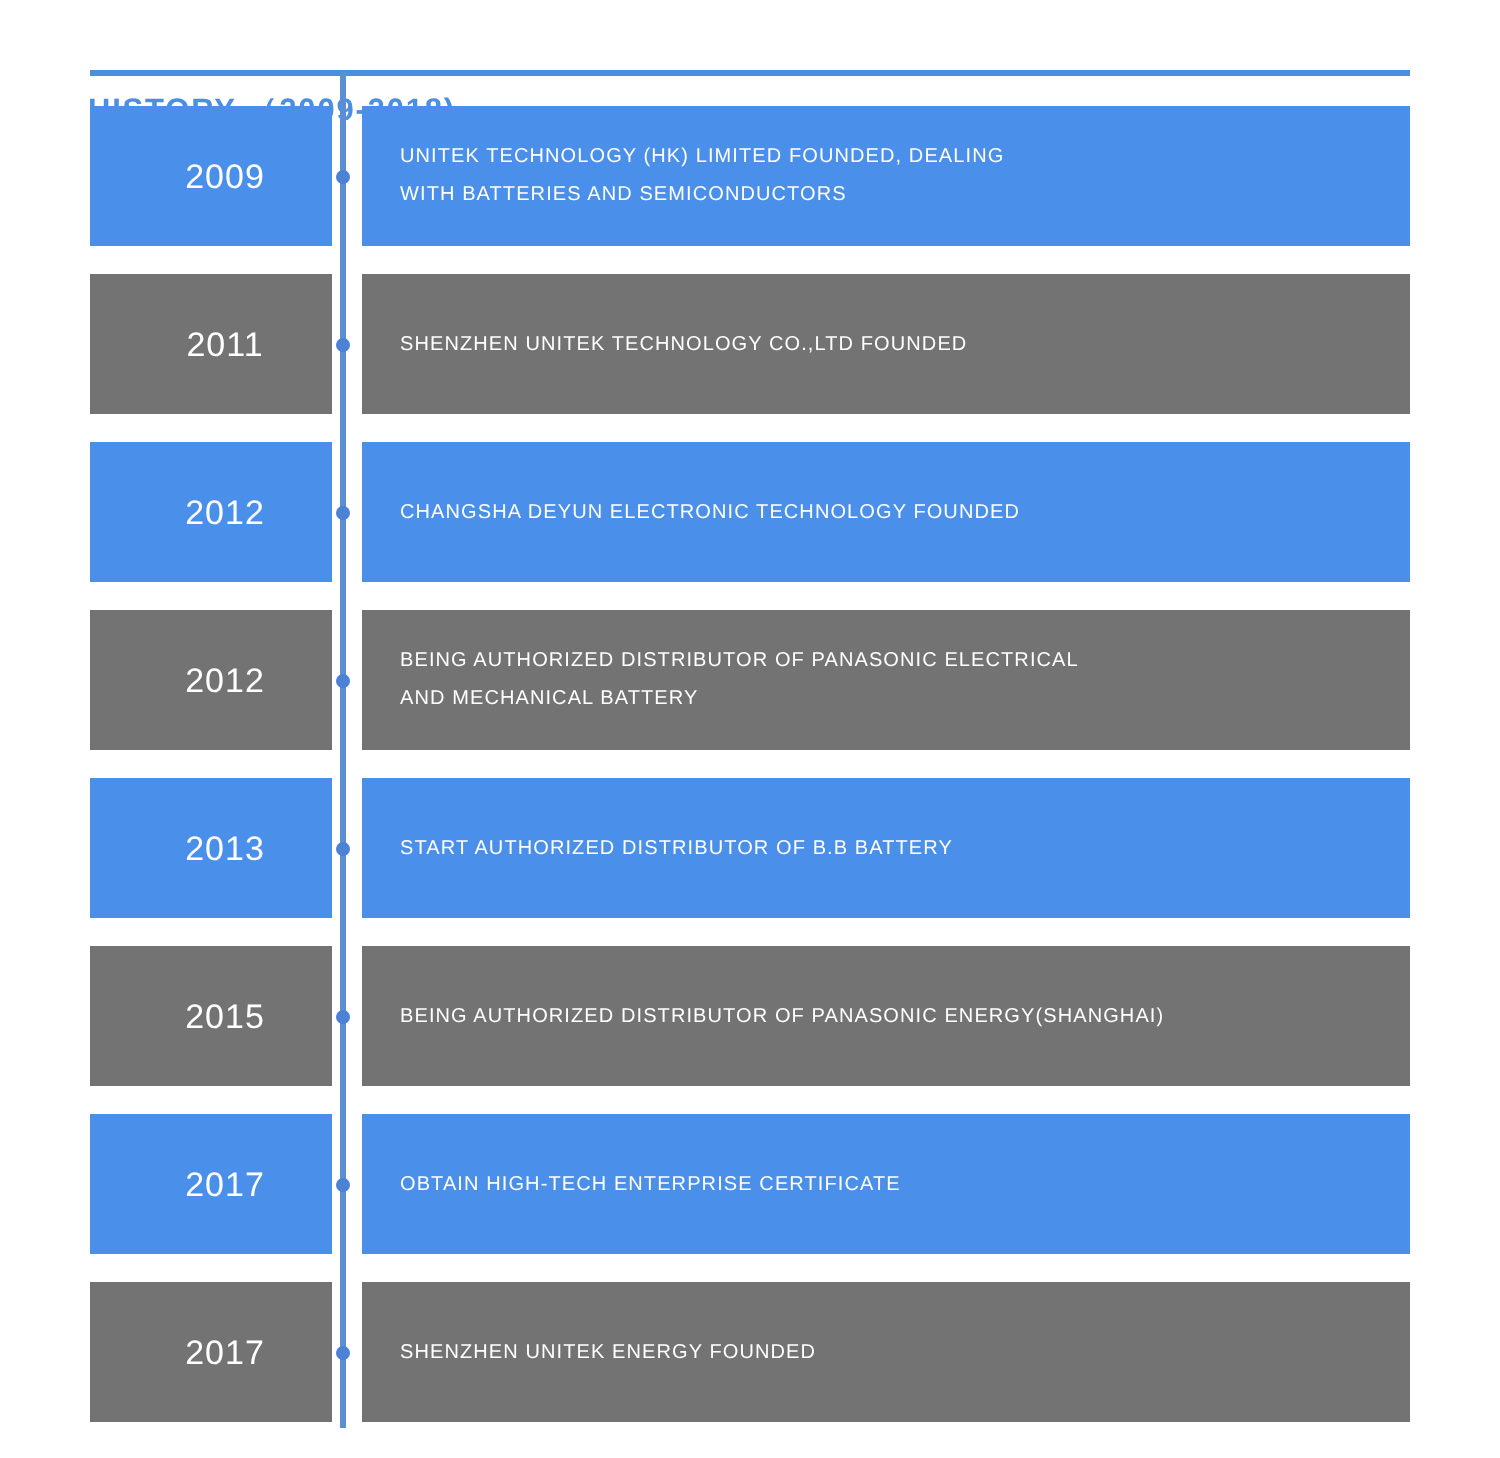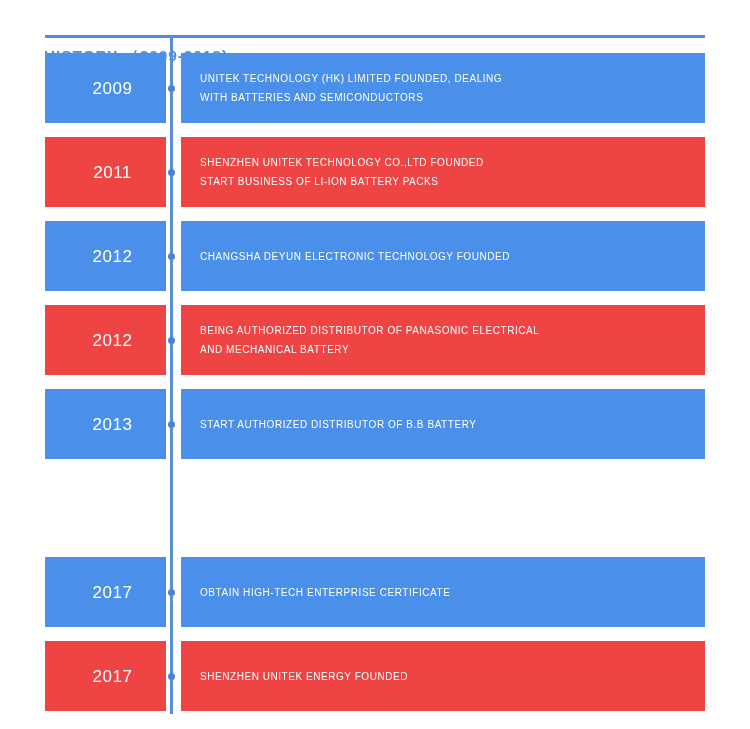--- a/index.html
+++ b/index.html
@@ -116,21 +116,21 @@
     left: 168px;
     width: 7px;
     height: 7px;
     border-radius: 50%;
     background: #4a82d6;
     top: 50%;
     margin-top: -3.5px;
   }
 
   .blue  { background: #4a90ea; }
-  .teal  { background: #ef4444; }
+  .teal  { background: #737373; }
 </style>
 </head>
 <body>
 
 <div id="timeline-root">
 
   <div class="title-bar">
     <div class="title-text">HISTORY （2009-2018)</div>
   </div>
 
@@ -148,21 +148,20 @@
           <div class="desc-line">WITH BATTERIES AND SEMICONDUCTORS</div>
         </div>
         <div class="node-dot"></div>
       </div>
       <div class="row" style="top: 137px; height: 70px;">
         <div class="year-box teal">
           <div class="year-label">2011</div>
         </div>
         <div class="desc-box teal">
           <div class="desc-line">SHENZHEN UNITEK TECHNOLOGY CO.,LTD FOUNDED</div>
-          <div class="desc-line">START BUSINESS OF LI-ION BATTERY PACKS</div>
         </div>
         <div class="node-dot"></div>
       </div>
       <div class="row" style="top: 221px; height: 70px;">
         <div class="year-box blue">
           <div class="year-label">2012</div>
         </div>
         <div class="desc-box blue">
           <div class="desc-line">CHANGSHA DEYUN ELECTRONIC TECHNOLOGY FOUNDED</div>
         </div>
@@ -180,20 +179,29 @@
       </div>
       <div class="row" style="top: 389px; height: 70px;">
         <div class="year-box blue">
           <div class="year-label">2013</div>
         </div>
         <div class="desc-box blue">
           <div class="desc-line">START AUTHORIZED DISTRIBUTOR OF B.B BATTERY</div>
         </div>
         <div class="node-dot"></div>
       </div>
+      <div class="row" style="top: 473px; height: 70px;">
+        <div class="year-box teal">
+          <div class="year-label">2015</div>
+        </div>
+        <div class="desc-box teal">
+          <div class="desc-line">BEING AUTHORIZED DISTRIBUTOR OF PANASONIC ENERGY(SHANGHAI)</div>
+        </div>
+        <div class="node-dot"></div>
+      </div>
       <div class="row" style="top: 557px; height: 70px;">
         <div class="year-box blue">
           <div class="year-label">2017</div>
         </div>
         <div class="desc-box blue">
           <div class="desc-line">OBTAIN HIGH-TECH ENTERPRISE CERTIFICATE</div>
         </div>
         <div class="node-dot"></div>
       </div>
       <div class="row" style="top: 641px; height: 70px;">

